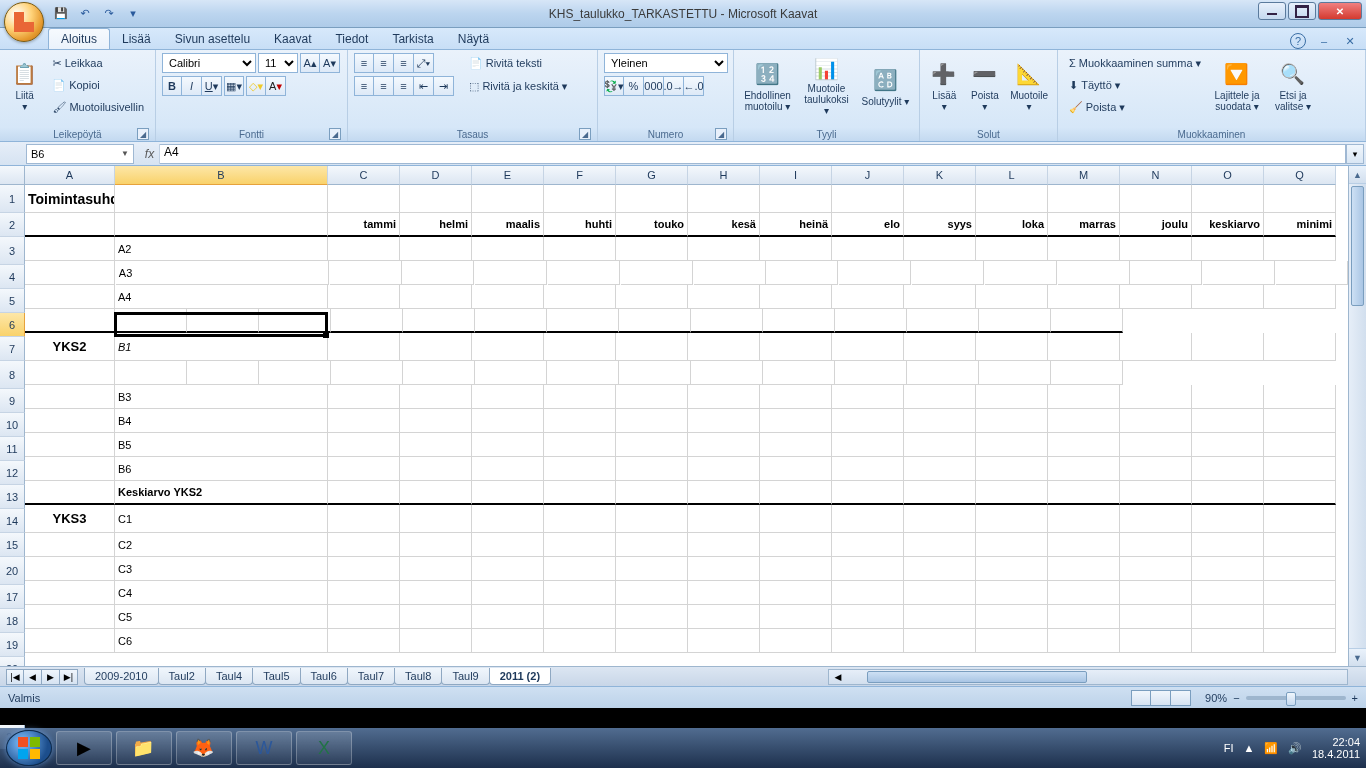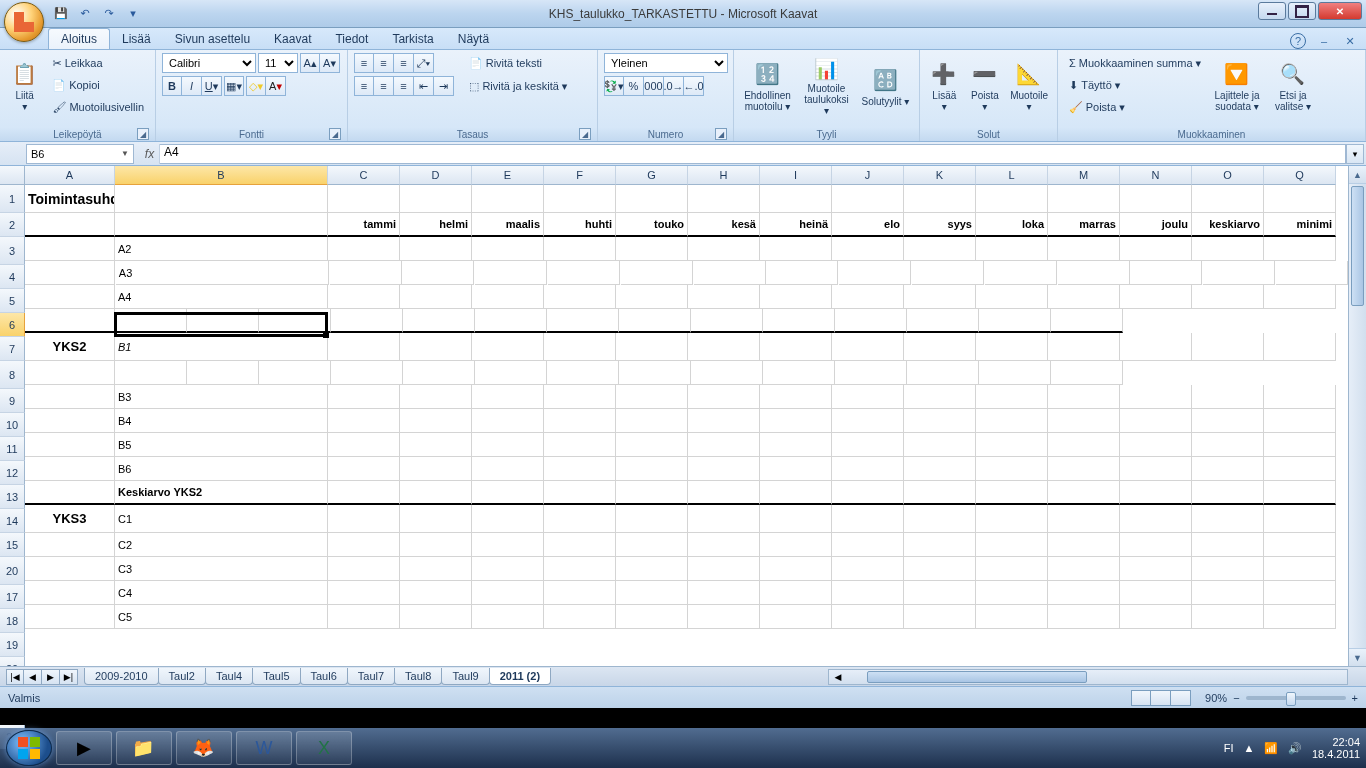--- a/index.html
+++ b/index.html
@@ -664,20 +664,38 @@
           <div class="cell" style="width: 72px;"></div>
           <div class="cell" style="width: 72px;"></div>
           <div class="cell" style="width: 72px;"></div>
           <div class="cell" style="width: 72px;"></div>
           <div class="cell" style="width: 72px;"></div>
           <div class="cell" style="width: 72px;"></div>
           <div class="cell" style="width: 72px;"></div>
           <div class="cell" style="width: 72px;"></div>
           <div class="cell" style="width: 72px;"></div>
         </div>
+        <div class="crow" style="height: 24px;">
+          <div class="cell" style="width: 90px;"></div>
+          <div class="cell" style="width: 213px;">C6</div>
+          <div class="cell" style="width: 72px;"></div>
+          <div class="cell" style="width: 72px;"></div>
+          <div class="cell" style="width: 72px;"></div>
+          <div class="cell" style="width: 72px;"></div>
+          <div class="cell" style="width: 72px;"></div>
+          <div class="cell" style="width: 72px;"></div>
+          <div class="cell" style="width: 72px;"></div>
+          <div class="cell" style="width: 72px;"></div>
+          <div class="cell" style="width: 72px;"></div>
+          <div class="cell" style="width: 72px;"></div>
+          <div class="cell" style="width: 72px;"></div>
+          <div class="cell" style="width: 72px;"></div>
+          <div class="cell" style="width: 72px;"></div>
+          <div class="cell" style="width: 72px;"></div>
+        </div>
       </div>
   <div class="vscroll">
     <div class="arr" style="top:0">▲</div>
     <div class="thumb"></div>
     <div class="arr bot">▼</div>
   </div>
   <div class="activecell" id="activecell" style="left: 114px; top: 146px; width: 214px; height: 25px;"></div>
 </div>
 
 <div class="sheettabs">

